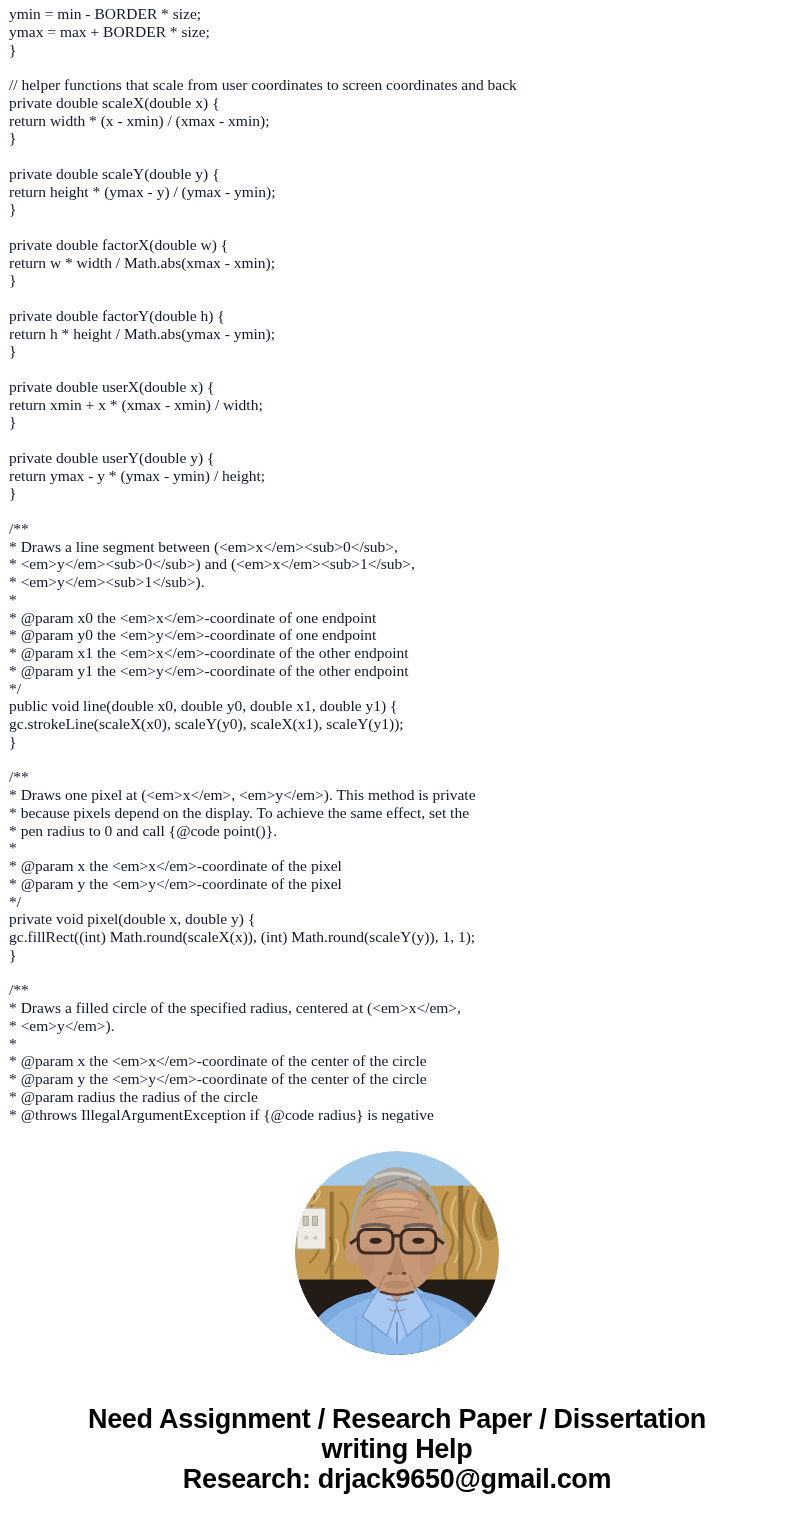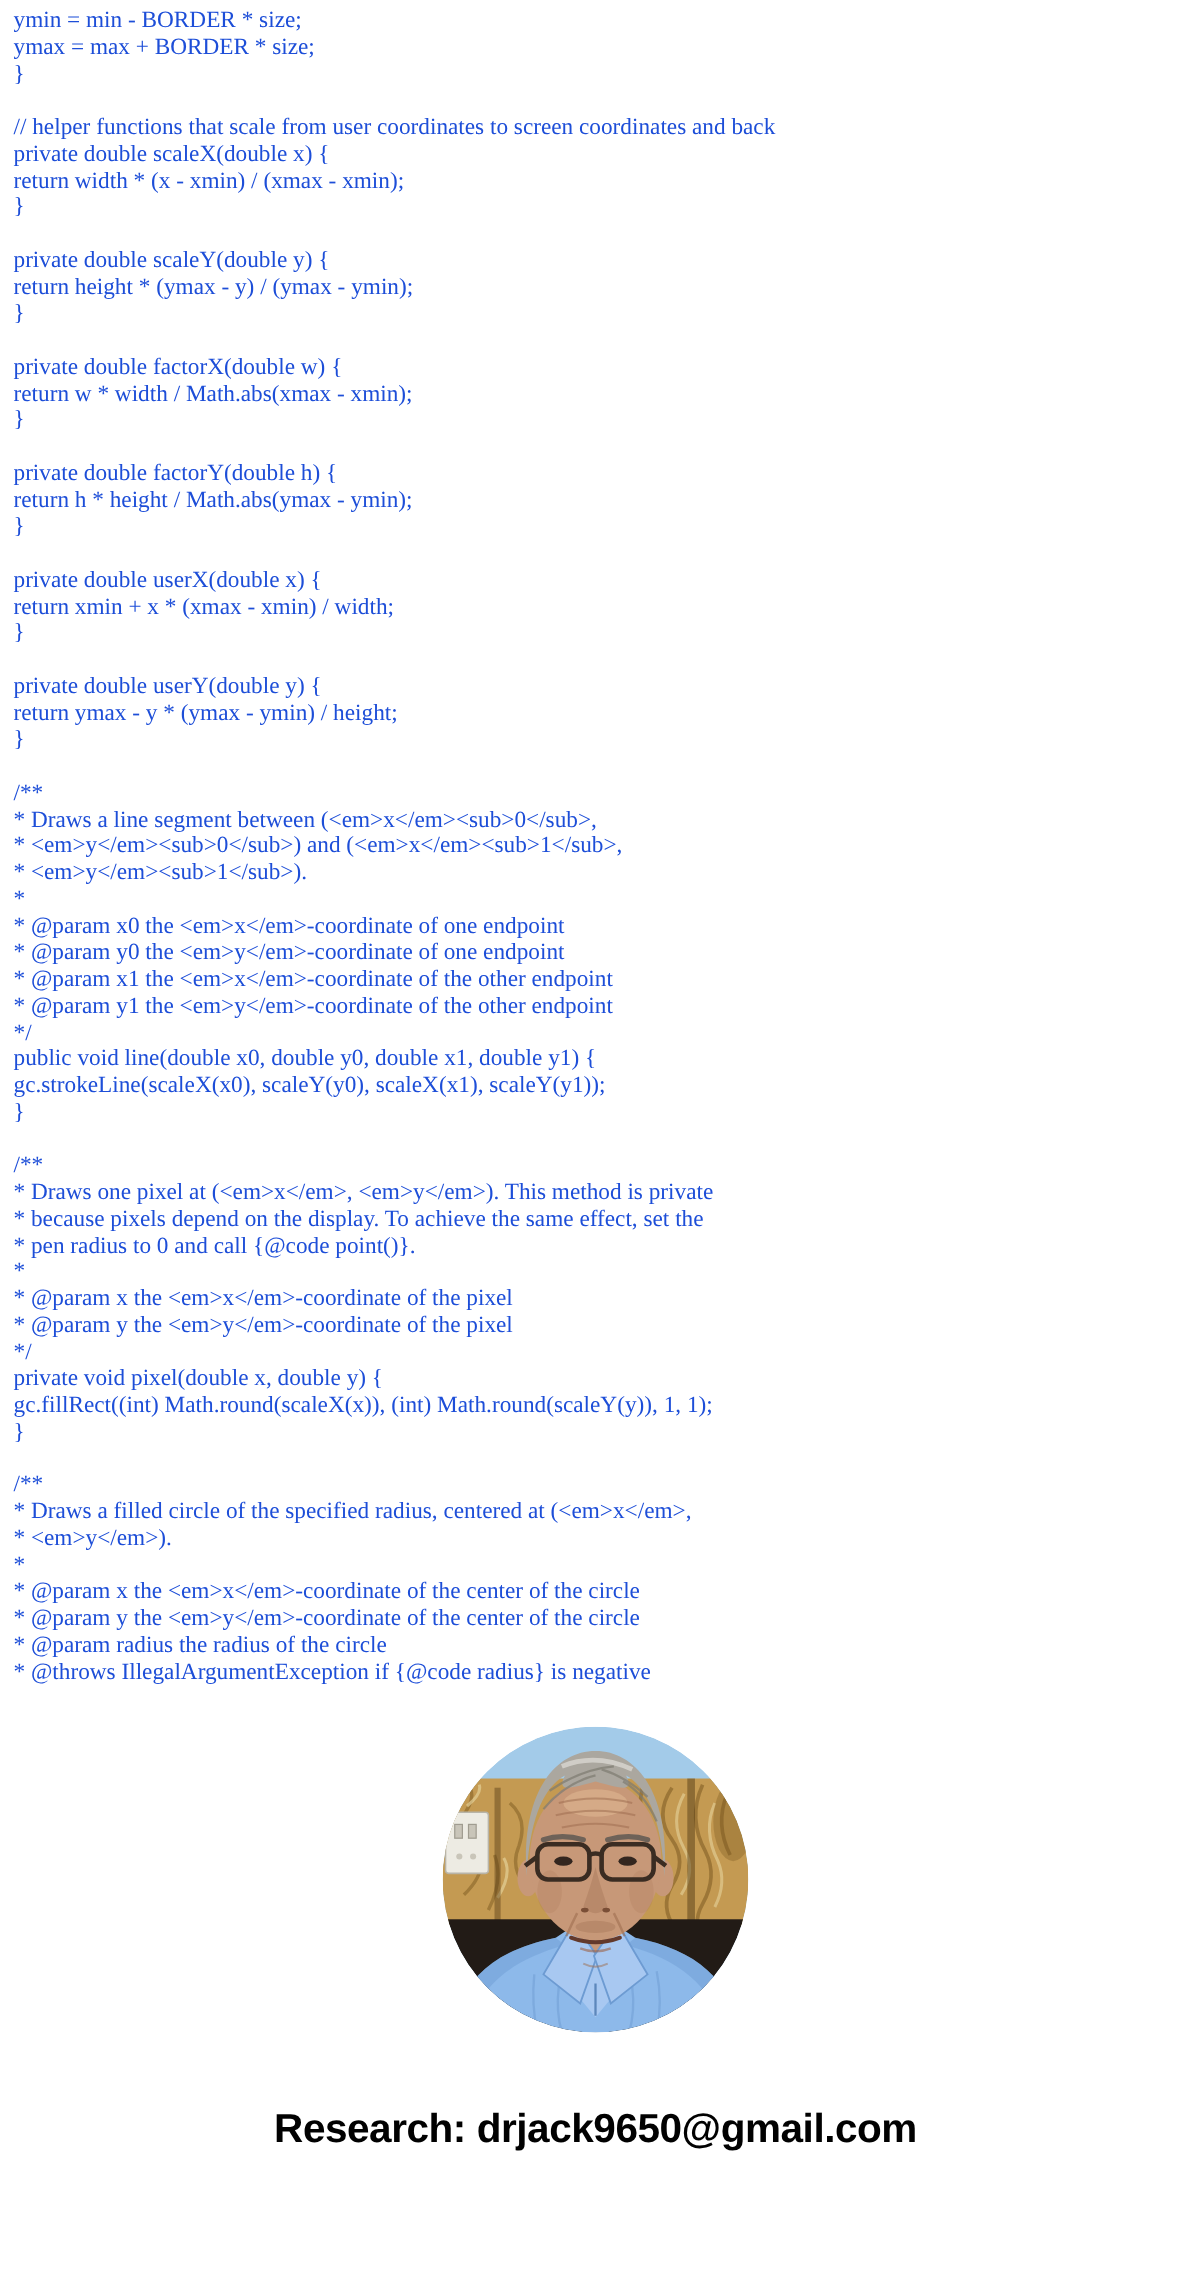--- a/index.html
+++ b/index.html
@@ -9,21 +9,21 @@
     background: #ffffff;
     font-family: "Liberation Serif", serif;
     overflow: hidden;
   }
   .code-text {
     margin: 0;
     padding: 5px 0 0 9px;
     font-family: "Liberation Serif", serif;
     font-size: 15.5px;
     line-height: 17.75px;
-    color: #1d4ed8;
+    color: #0f172a;
     white-space: pre-wrap;
   }
   .photo-wrap {
     width: 204px;
     height: 204px;
     margin: 28px auto 0 auto;
     border-radius: 50%;
     overflow: hidden;
   }
   .photo-wrap svg { display: block; }
@@ -192,16 +192,18 @@
           <rect x="62" y="77" width="34" height="23" rx="7"></rect>
           <rect x="104" y="77" width="34" height="23" rx="7"></rect>
           <path d="M96,84 Q100,82 104,84"></path>
           <path d="M62,85 L54,91 M138,85 L146,91"></path>
         </g>
       </g>
     </svg>
   </div>
 
   <div class="footer">
+    <div class="footer-heading">Need Assignment / Research Paper / Dissertation
+writing Help</div>
     <div class="footer-contact">Research: drjack9650@gmail.com</div>
   </div>
 
 </div>
 
 </body></html>

